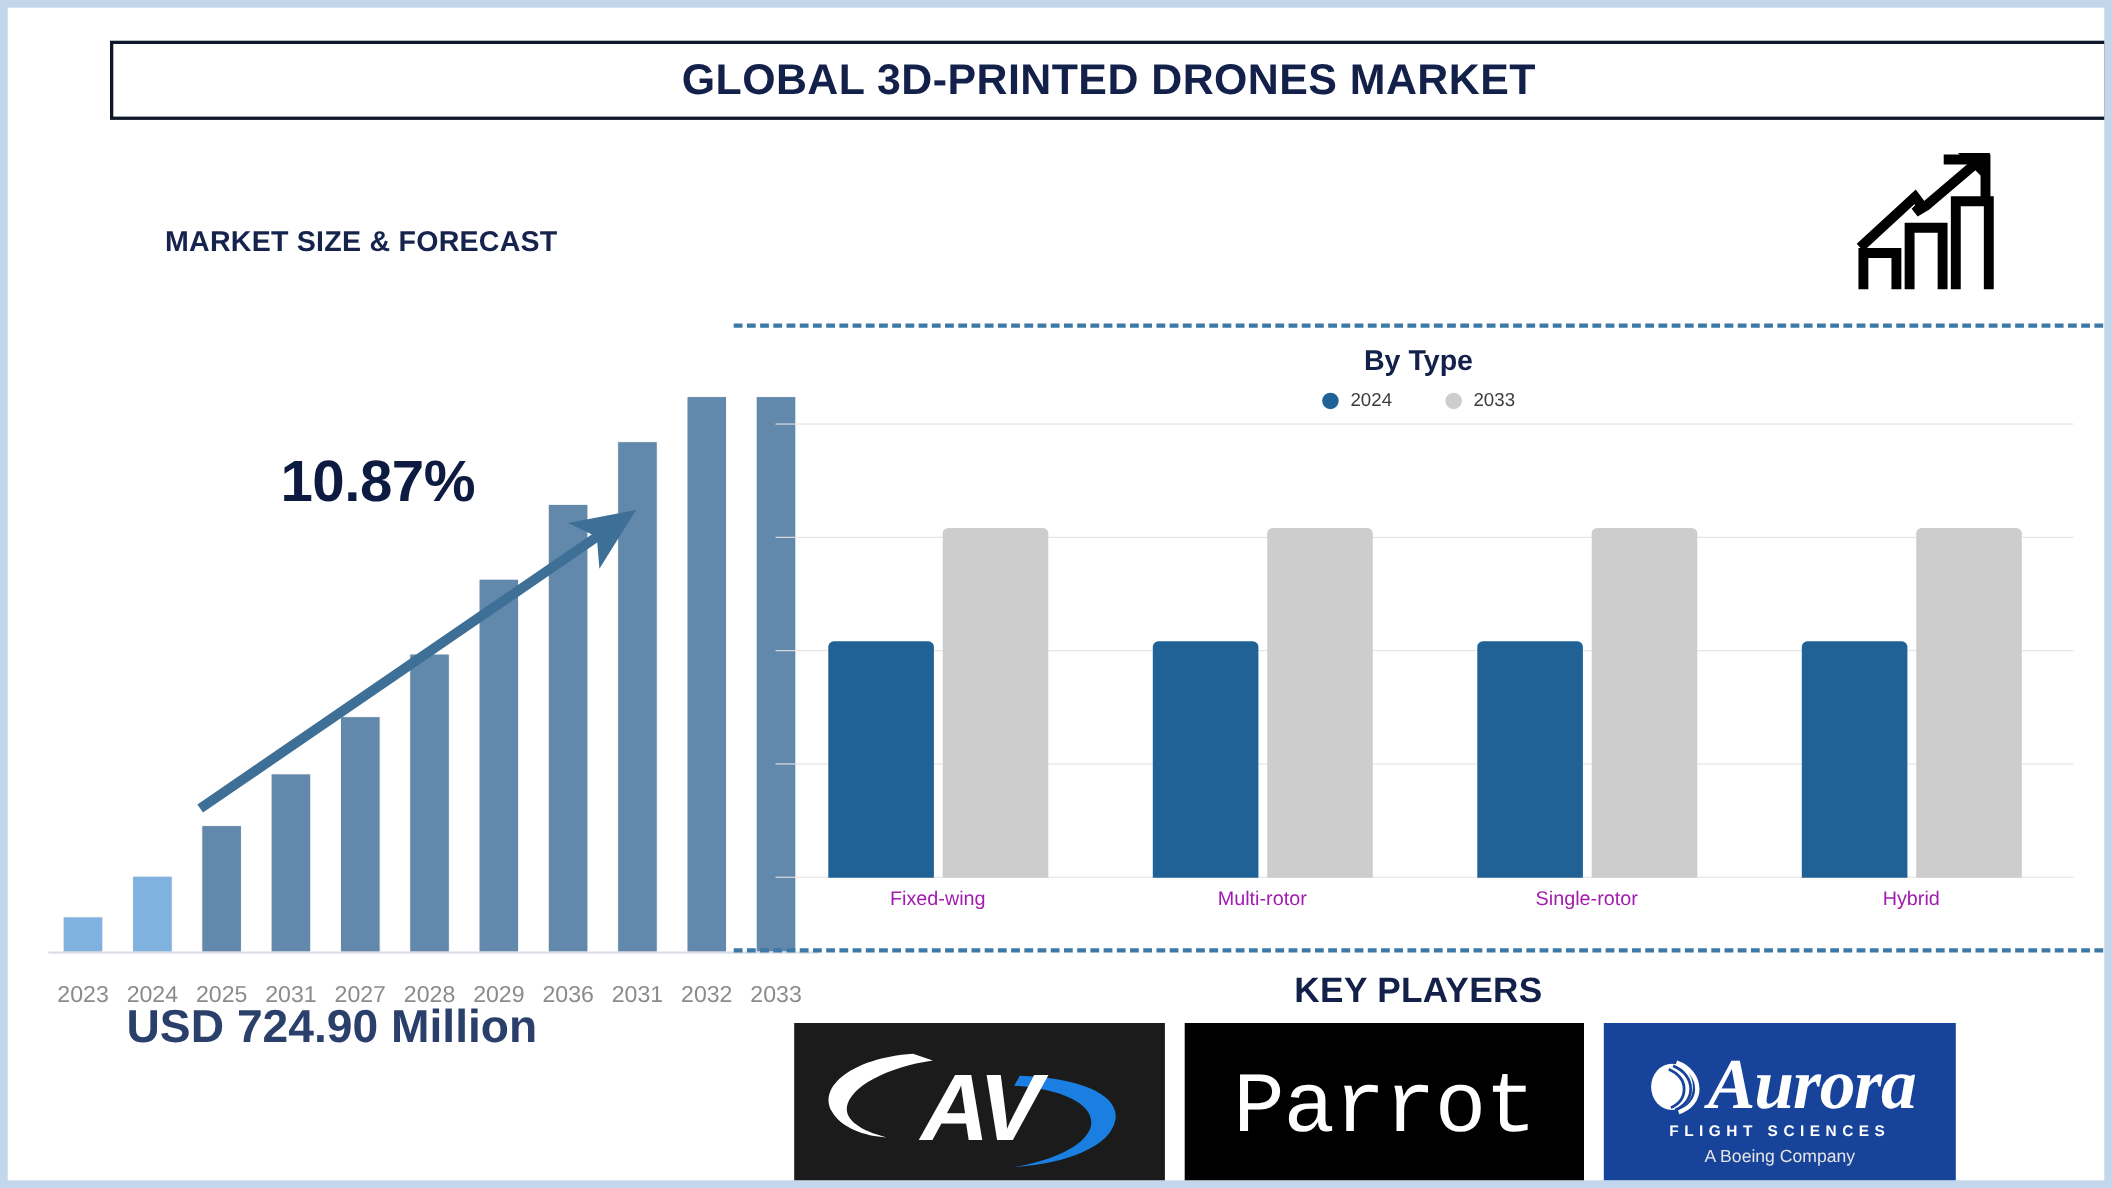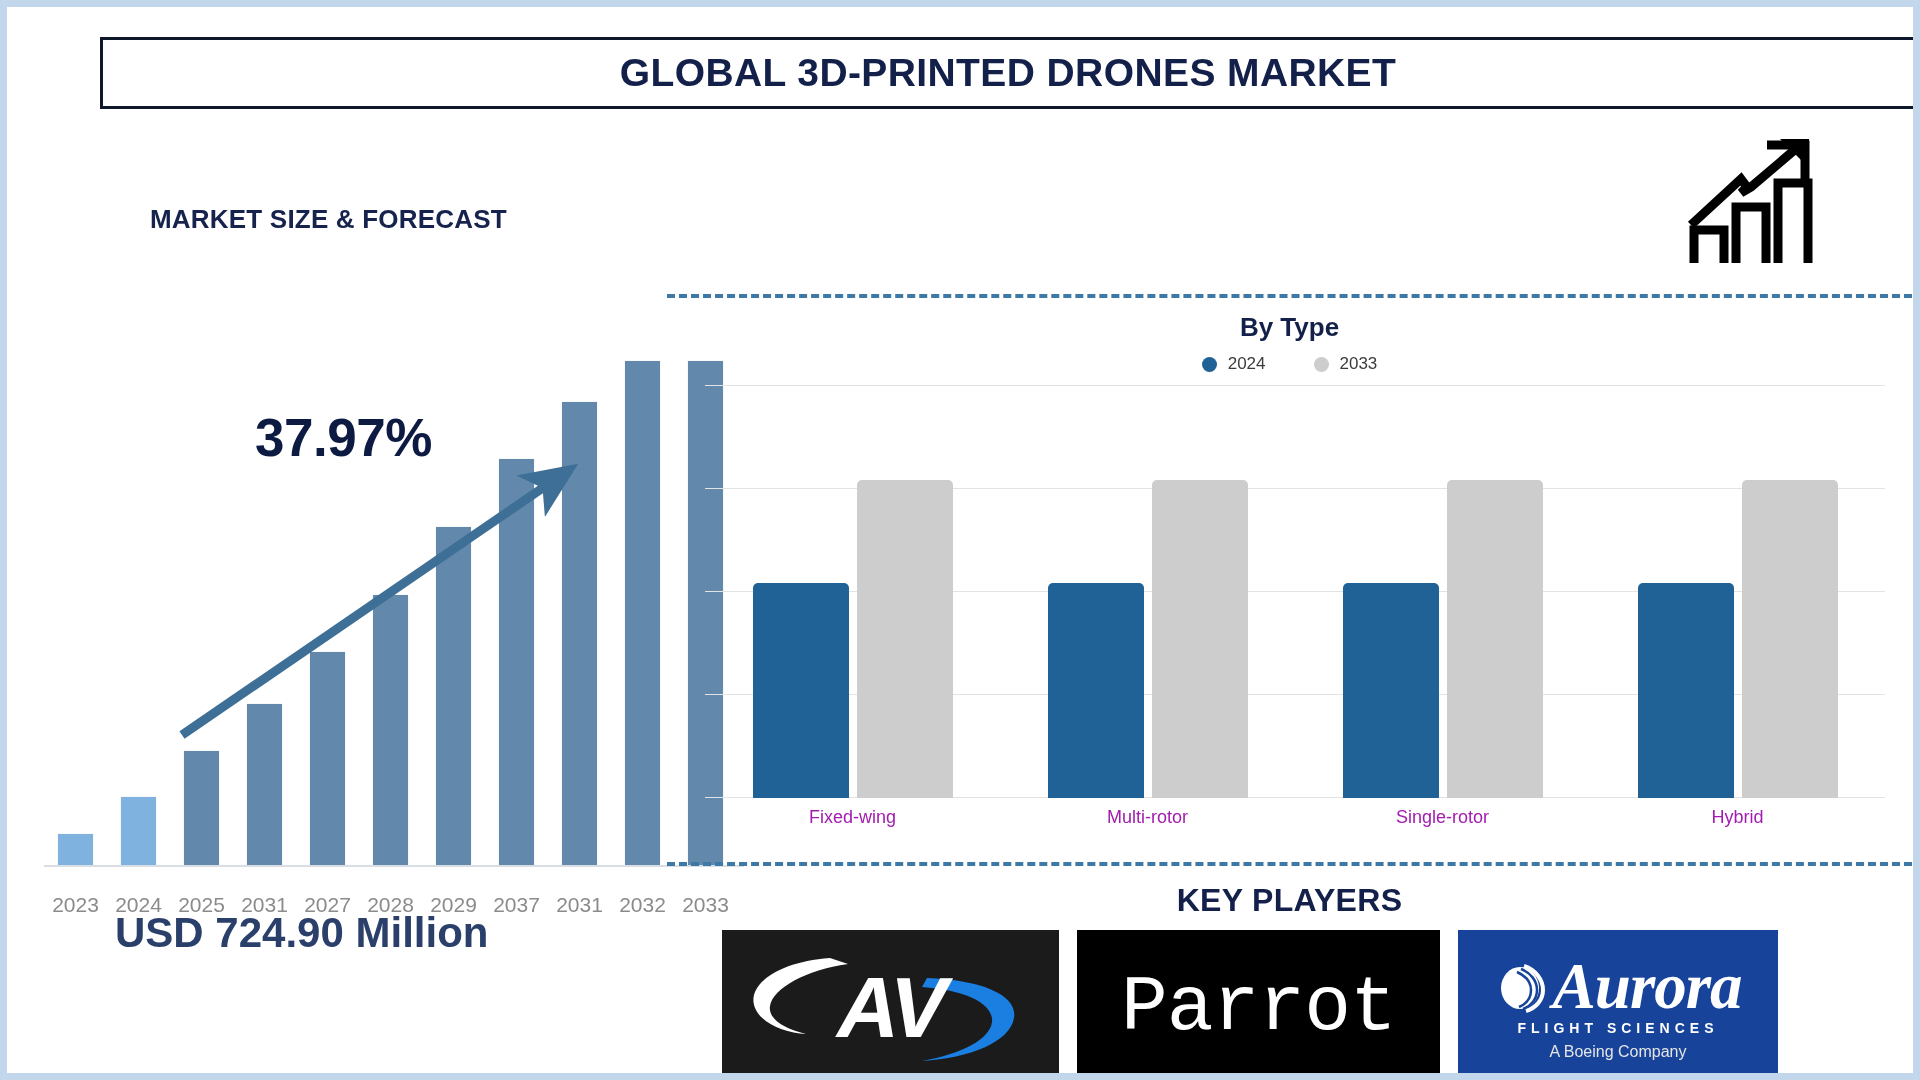--- a/index.html
+++ b/index.html
@@ -367,21 +367,21 @@
 <div id="infographic">
 
   <div id="title-box">
     <div id="title-text">GLOBAL 3D-PRINTED DRONES MARKET</div>
   </div>
 
   <div id="left-panel">
 
     <div id="ms-forecast-heading">MARKET SIZE &amp; FORECAST</div>
 
-    <div id="cagr-big">37.97%</div>
+    <div id="cagr-big">10.87%</div>
 
     <div id="left-chart">
 
       <div id="left-bars">
         <div class="lb-slot">
             <div class="lb-bar light" style="height:6%"></div>
           </div>
         <div class="lb-slot">
             <div class="lb-bar light" style="height:13%"></div>
           </div>
@@ -426,21 +426,21 @@
       </svg>
 
       <div id="left-years">
         <div class="ly-slot">2023</div>
         <div class="ly-slot">2024</div>
         <div class="ly-slot">2025</div>
         <div class="ly-slot">2031</div>
         <div class="ly-slot">2027</div>
         <div class="ly-slot">2028</div>
         <div class="ly-slot">2029</div>
-        <div class="ly-slot">2037</div>
+        <div class="ly-slot">2036</div>
         <div class="ly-slot">2031</div>
         <div class="ly-slot">2032</div>
         <div class="ly-slot">2033</div>
       </div>
     </div>
 
     <div id="market-size-label">
       <div>USD 724.90 Million</div>
     </div>
   </div>

